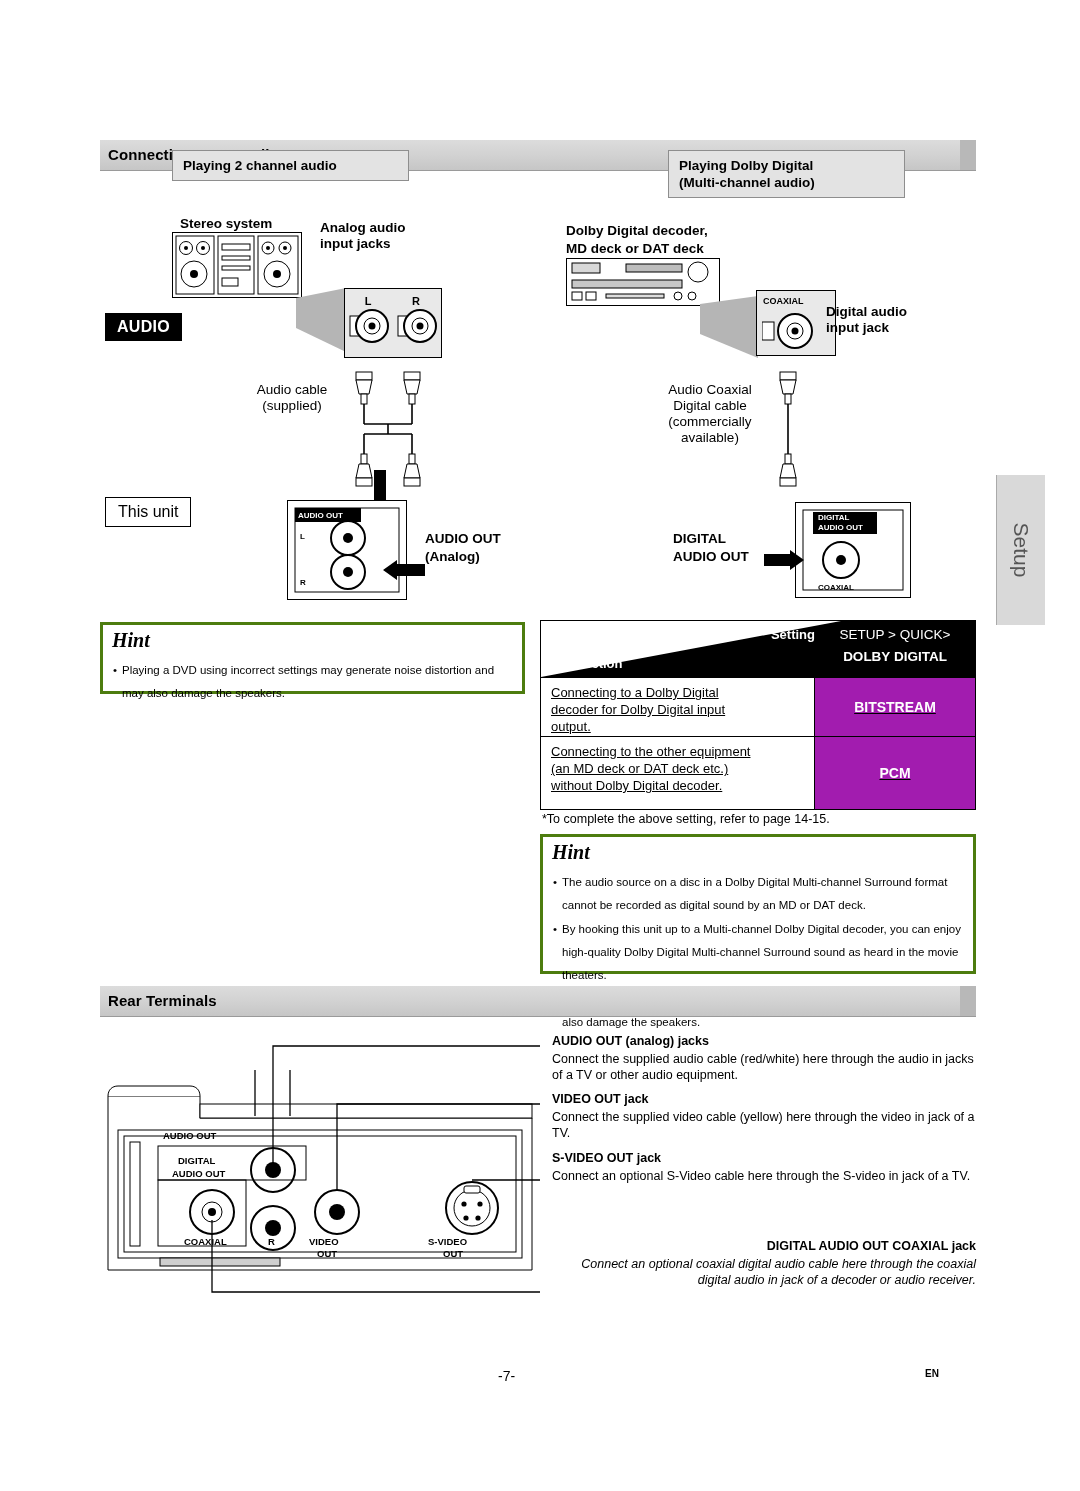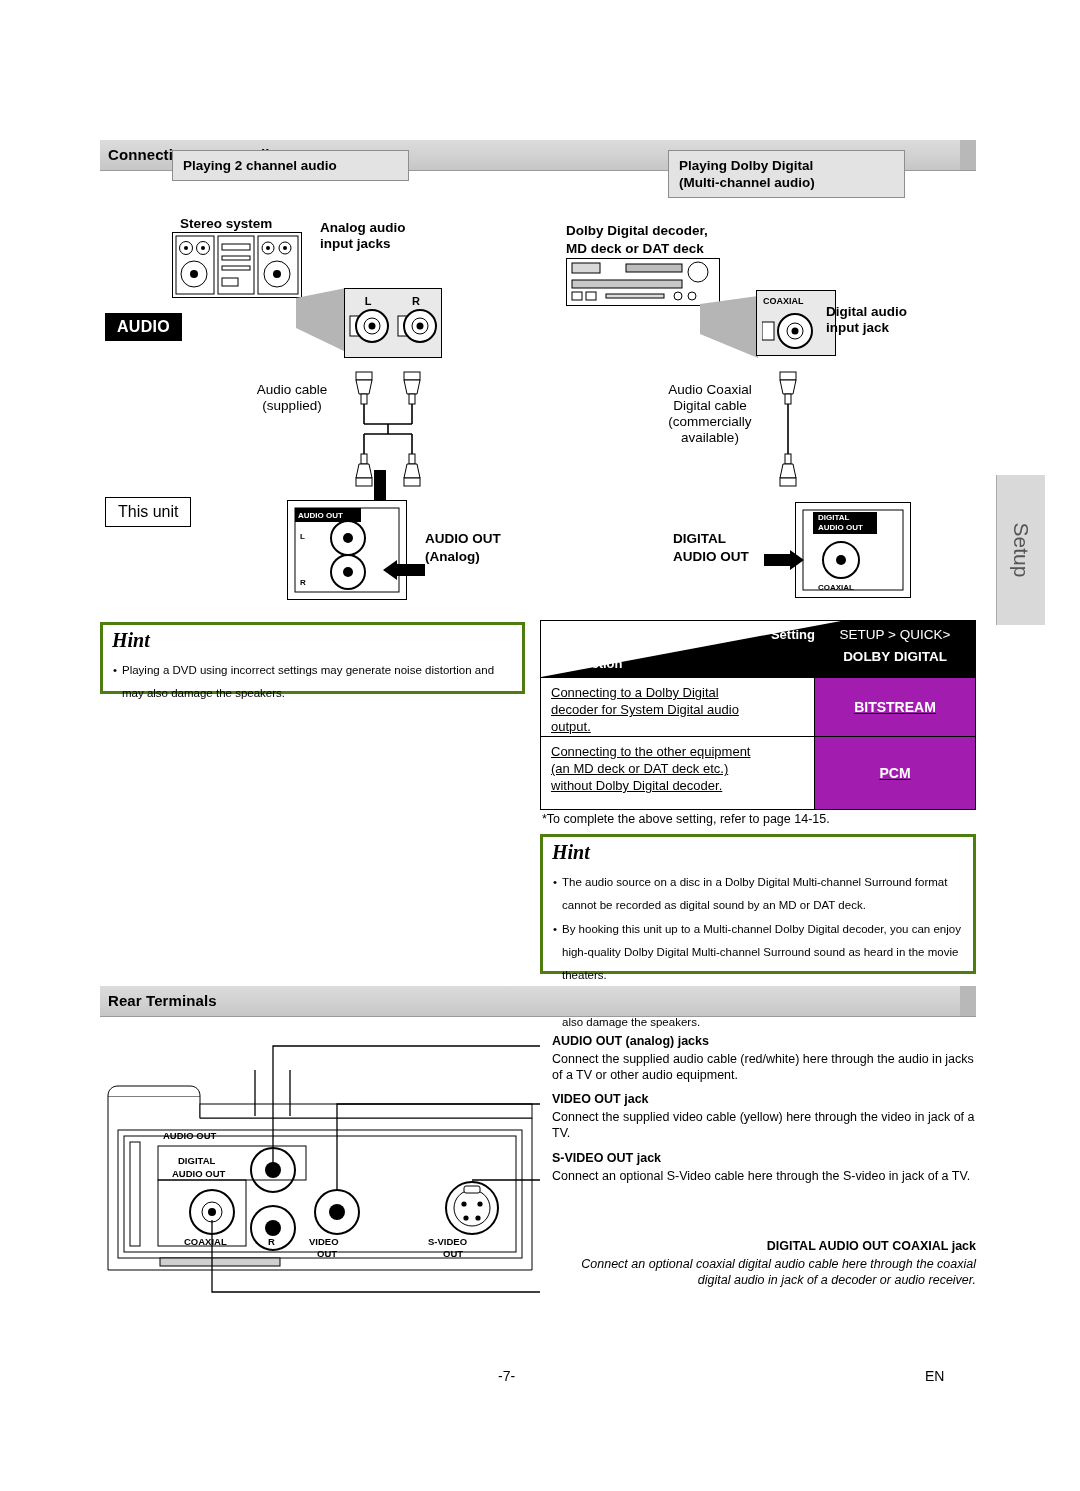--- a/index.html
+++ b/index.html
@@ -88,21 +88,21 @@
     white-space:nowrap;
   }
 
   .tinytxt { position:absolute; font-size:8px; font-weight:bold; line-height:9px; }
   .tinytxt9 { position:absolute; font-size:9.5px; font-weight:bold; line-height:11px; }
 
   .rtdesc { position:absolute; font-size:12.5px; line-height:16px; }
   .rtdesc .h { font-weight:bold; font-size:12.5px; }
 
   .footer-l { position:absolute; font-size:14px; }
-  .footer-r { position:absolute; font-size:14px; }
+  .footer-r { position:absolute; font-size:10px;font-weight:bold; }
 
   svg { display:block; }
 </style>
 </head>
 <body>
 
 <div class="page">
 
   <div class="section-bar" style="left:100px; top:100px; width:876px;margin-top:40px;">
     <div class="title">Connection to an Audio System</div>
@@ -299,21 +299,21 @@
     <div class="hdr">
       <div class="whitewedge"></div>
       <div class="setting">Setting</div>
       <div class="connection">Connection</div>
       <div class="rightcol">
         <div class="l1">SETUP &gt; QUICK&gt;</div>
         <div class="l2">DOLBY DIGITAL</div>
       </div>
     </div>
     <div class="row" style="height:58px;">
-      <div class="c1">Connecting to a Dolby Digital decoder for System Digital audio output.</div>
+      <div class="c1">Connecting to a Dolby Digital decoder for Dolby Digital input output.</div>
       <div class="c2">BITSTREAM</div>
     </div>
     <div class="row" style="height:72px;">
       <div class="c1">Connecting to the other equipment (an MD deck or DAT deck etc.) without Dolby Digital decoder.</div>
       <div class="c2">PCM</div>
     </div>
   </div>
 
   <div class="tblnote" style="left:542px; top:812px; width:436px;">*To complete the above setting, refer to page 14-15.</div>
 

